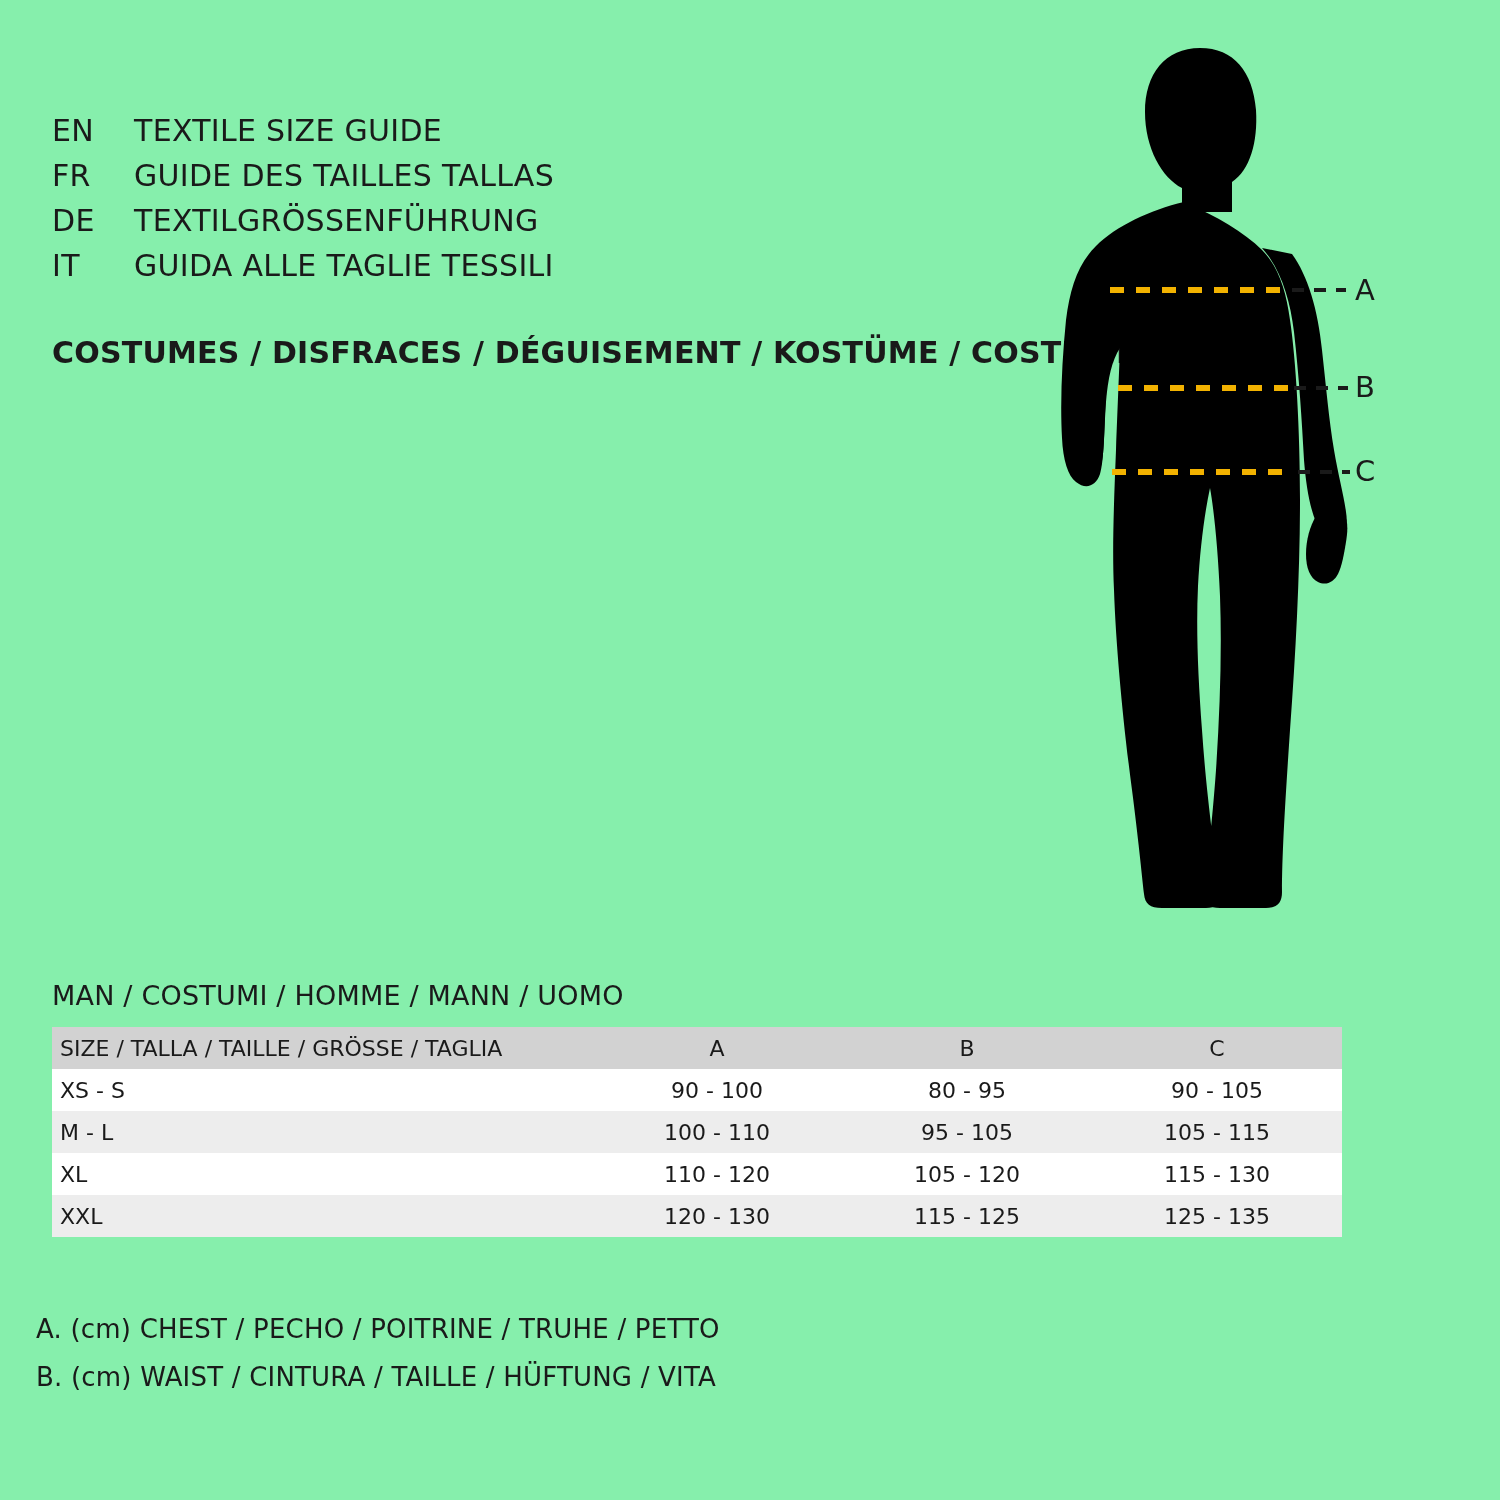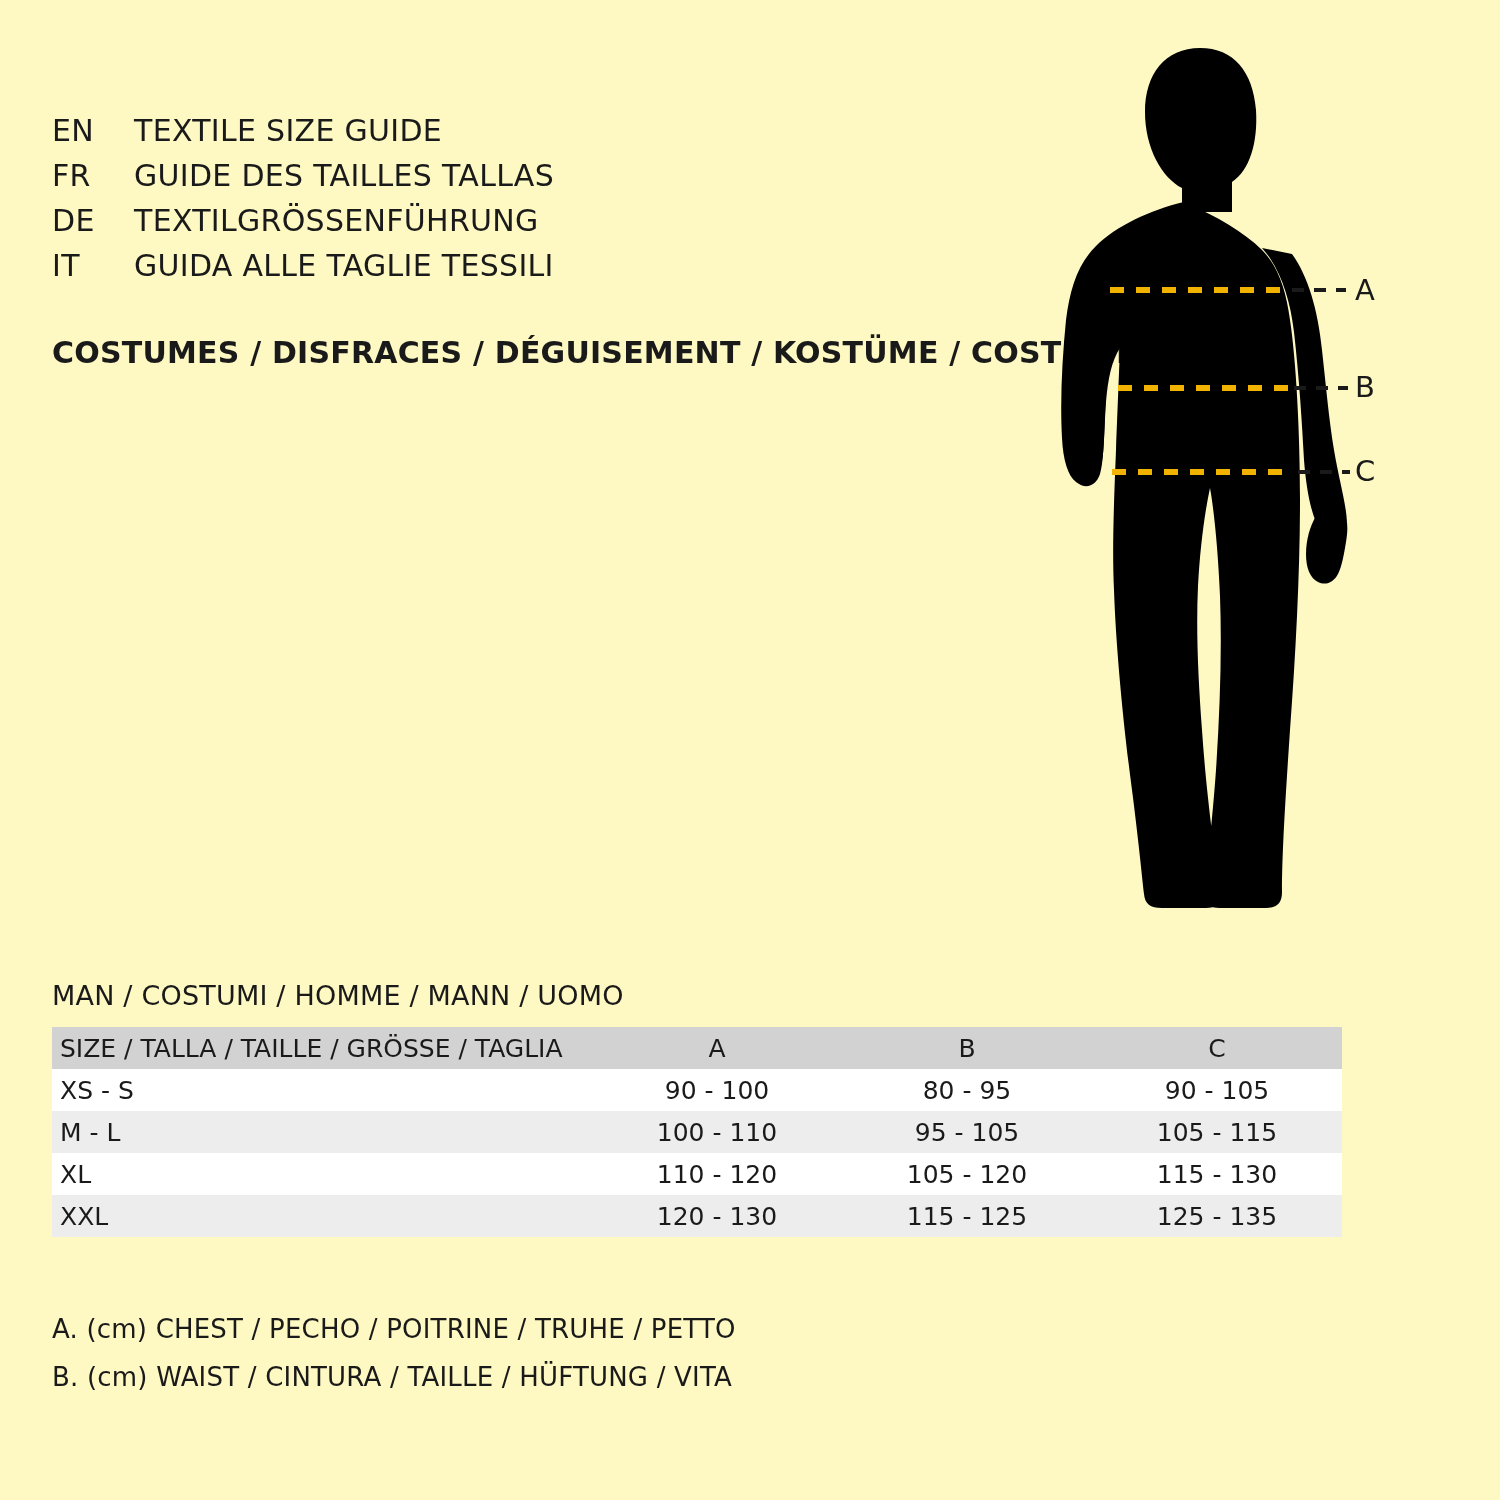--- a/index.html
+++ b/index.html
@@ -8,21 +8,21 @@
     padding: 0;
     width: 1500px;
     height: 1500px;
     background: #ffffff;
     font-family: "DejaVu Sans", sans-serif;
   }
   .page {
     position: relative;
     width: 1500px;
     height: 1500px;
-    background: #fef9c3;
+    background: #86efac;
     overflow: hidden;
   }
 
   
   .lang-block {
     position: absolute;
     left: 52px;
     top: 72px;
     width: 820px;
   }
@@ -83,21 +83,21 @@
   }
   .table-caption {
     font-size: 27px;
     color: #1a1a1a;
     margin-bottom: 16px;
     letter-spacing: 0.2px;
   }
   table.size-table {
     border-collapse: collapse;
     width: 1290px;
-    font-size: 25px;
+    font-size: 22px;
     color: #1a1a1a;
   }
   table.size-table th,
   table.size-table td {
     padding: 0;
     height: 42px;
     font-weight: normal;
     text-align: center;
     vertical-align: middle;
   }
@@ -111,21 +111,21 @@
   table.size-table td.col-m {
     width: 250px;
   }
   tr.head-row { background: #d2d2d2; }
   tr.row-odd { background: #ffffff; }
   tr.row-even { background: #ededed; }
 
   
   .footnotes {
     position: absolute;
-    left: 52px;
+    left: 36px;
     top: 1305px;
     width: 1100px;
   }
   .footnote {
     font-size: 26px;
     color: #1a1a1a;
     line-height: 48px;
     letter-spacing: 0.2px;
   }
 </style>

